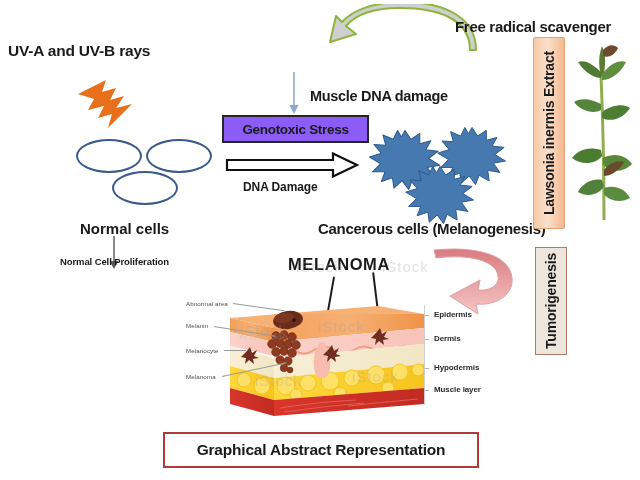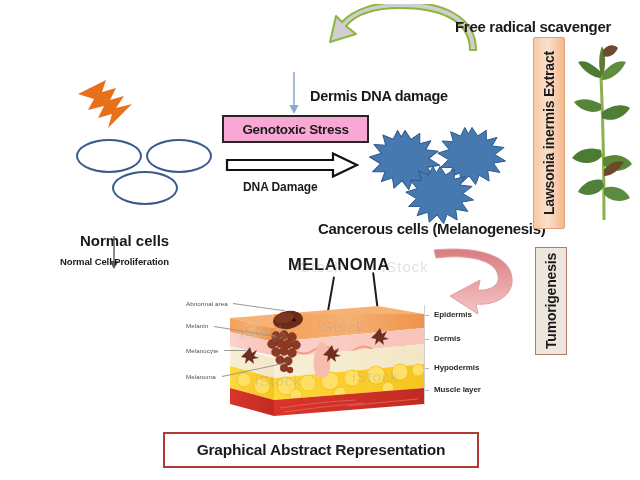--- a/index.html
+++ b/index.html
@@ -7,33 +7,33 @@
        font-family:"Liberation Sans", sans-serif;color:#1a1a1a;}
   #canvas{position:relative;width:640px;height:480px;background:#ffffff;}
 
   .abs{position:absolute;}
   .txt{white-space:nowrap;}
 
   
   .h-uv{left:8px;top:42px;font-size:15.5px;font-weight:bold;letter-spacing:-.2px;}
   .h-free{left:455px;top:18px;font-size:15px;font-weight:bold;letter-spacing:-.3px;}
   .h-redna{left:310px;top:88px;font-size:14.5px;font-weight:bold;letter-spacing:-.3px;}
-  .h-normal{left:80px;top:220px;font-size:15px;font-weight:bold;margin-top:12px;}
+  .h-normal{left:80px;top:220px;font-size:15px;font-weight:bold;}
   .h-cancer{left:318px;top:220px;font-size:15px;font-weight:bold;letter-spacing:-.3px;}
   .h-dnadmg{left:243px;top:180px;font-size:12px;font-weight:bold;letter-spacing:-.1px;}
   .h-ncp{left:60px;top:256px;font-size:9.5px;font-weight:bold;letter-spacing:-.1px;}
   .h-melanoma{left:288px;top:255px;font-size:16.5px;font-weight:bold;letter-spacing:.6px;}
 
   
   .box-ros{left:205px;top:47px;width:222px;height:24px;
            border:2px solid #8DB63C;background:#fff;
            display:flex;align-items:center;justify-content:center;
            font-size:14.5px;font-weight:bold;letter-spacing:-.3px;}
   .box-geno{left:222px;top:115px;width:143px;height:24px;
-            border:2px solid #262626;background:#f9a8d4;
+            border:2px solid #262626;background:#8b5cf6;
             display:flex;align-items:center;justify-content:center;
             font-size:13.5px;font-weight:bold;letter-spacing:-.3px;}
   .box-title{left:163px;top:432px;width:312px;height:32px;
              border:2.5px solid #B03A36;background:#fff;
              display:flex;align-items:center;justify-content:center;
              font-size:15.5px;font-weight:bold;letter-spacing:-.2px;}
 
   
   .vbox{display:flex;align-items:center;justify-content:center;}
   .vbox span{writing-mode:vertical-rl;transform:rotate(180deg);
@@ -59,20 +59,21 @@
   .hair{background:#1d1d1d;width:1.6px;transform-origin:50% 100%;border-radius:1px;}
   .wmark{position:absolute;color:rgba(160,160,160,.30);font-size:15px;
          font-weight:normal;letter-spacing:1px;pointer-events:none;}
   .wmark.s{font-size:6px;letter-spacing:.3px;color:rgba(170,170,170,.35);font-weight:normal;}
 </style>
 </head>
 <body>
 
 <div id="canvas">
 
+  <div class="abs txt h-uv">UV-A and UV-B rays</div>
 
   <svg class="abs" style="left:72px;top:78px;" width="74" height="52" viewBox="0 0 74 52">
     <path d="M6 16 L34 2 L30 14 L44 10 L38 22 L52 18 L44 30 L60 26 L36 50 L40 36 L26 40 L32 28 L16 32 L22 21 Z" fill="#E8701A"></path>
   </svg>
 
   <div class="abs cell" style="left:76px;top:139px;width:62px;height:30px;"></div>
   <div class="abs cell" style="left:146px;top:139px;width:62px;height:30px;"></div>
   <div class="abs cell" style="left:112px;top:171px;width:62px;height:30px;"></div>
 
   <div class="abs txt h-normal">Normal cells</div>
@@ -82,21 +83,21 @@
     <path d="M8 33 L3.6 25 L12.4 25 Z" fill="#5a5a5a"></path>
   </svg>
   <div class="abs txt h-ncp">Normal Cell Proliferation</div>
 
 
   <svg class="abs" style="left:286px;top:72px;" width="16" height="43" viewBox="0 0 16 43">
     <line x1="8" y1="0" x2="8" y2="34" stroke="#8FAACD" stroke-width="1.6"></line>
     <path d="M8 42 L3.4 33 L12.6 33 Z" fill="#8FAACD"></path>
   </svg>
 
-  <div class="abs txt h-redna">Dermis DNA damage</div>
+  <div class="abs txt h-redna">Muscle DNA damage</div>
 
   <div class="abs box-geno">Genotoxic Stress</div>
 
   <svg class="abs" style="left:225px;top:152px;" width="134" height="26" viewBox="0 0 134 26">
     <path d="M2 8 L108 8 L108 1.5 L132 13 L108 24.5 L108 18 L2 18 Z" fill="#ffffff" stroke="#111111" stroke-width="2.2" stroke-linejoin="miter"></path>
   </svg>
   <div class="abs txt h-dnadmg">DNA Damage</div>
 
   <svg class="abs" style="left:368px;top:129px;" width="74" height="62" viewBox="0 0 100 84">
     <path d="M50 2 L58 14 L70 6 L70 20 L85 16 L78 28 L95 30 L82 40 L97 49 L80 52 L89 65 L72 62 L74 77

